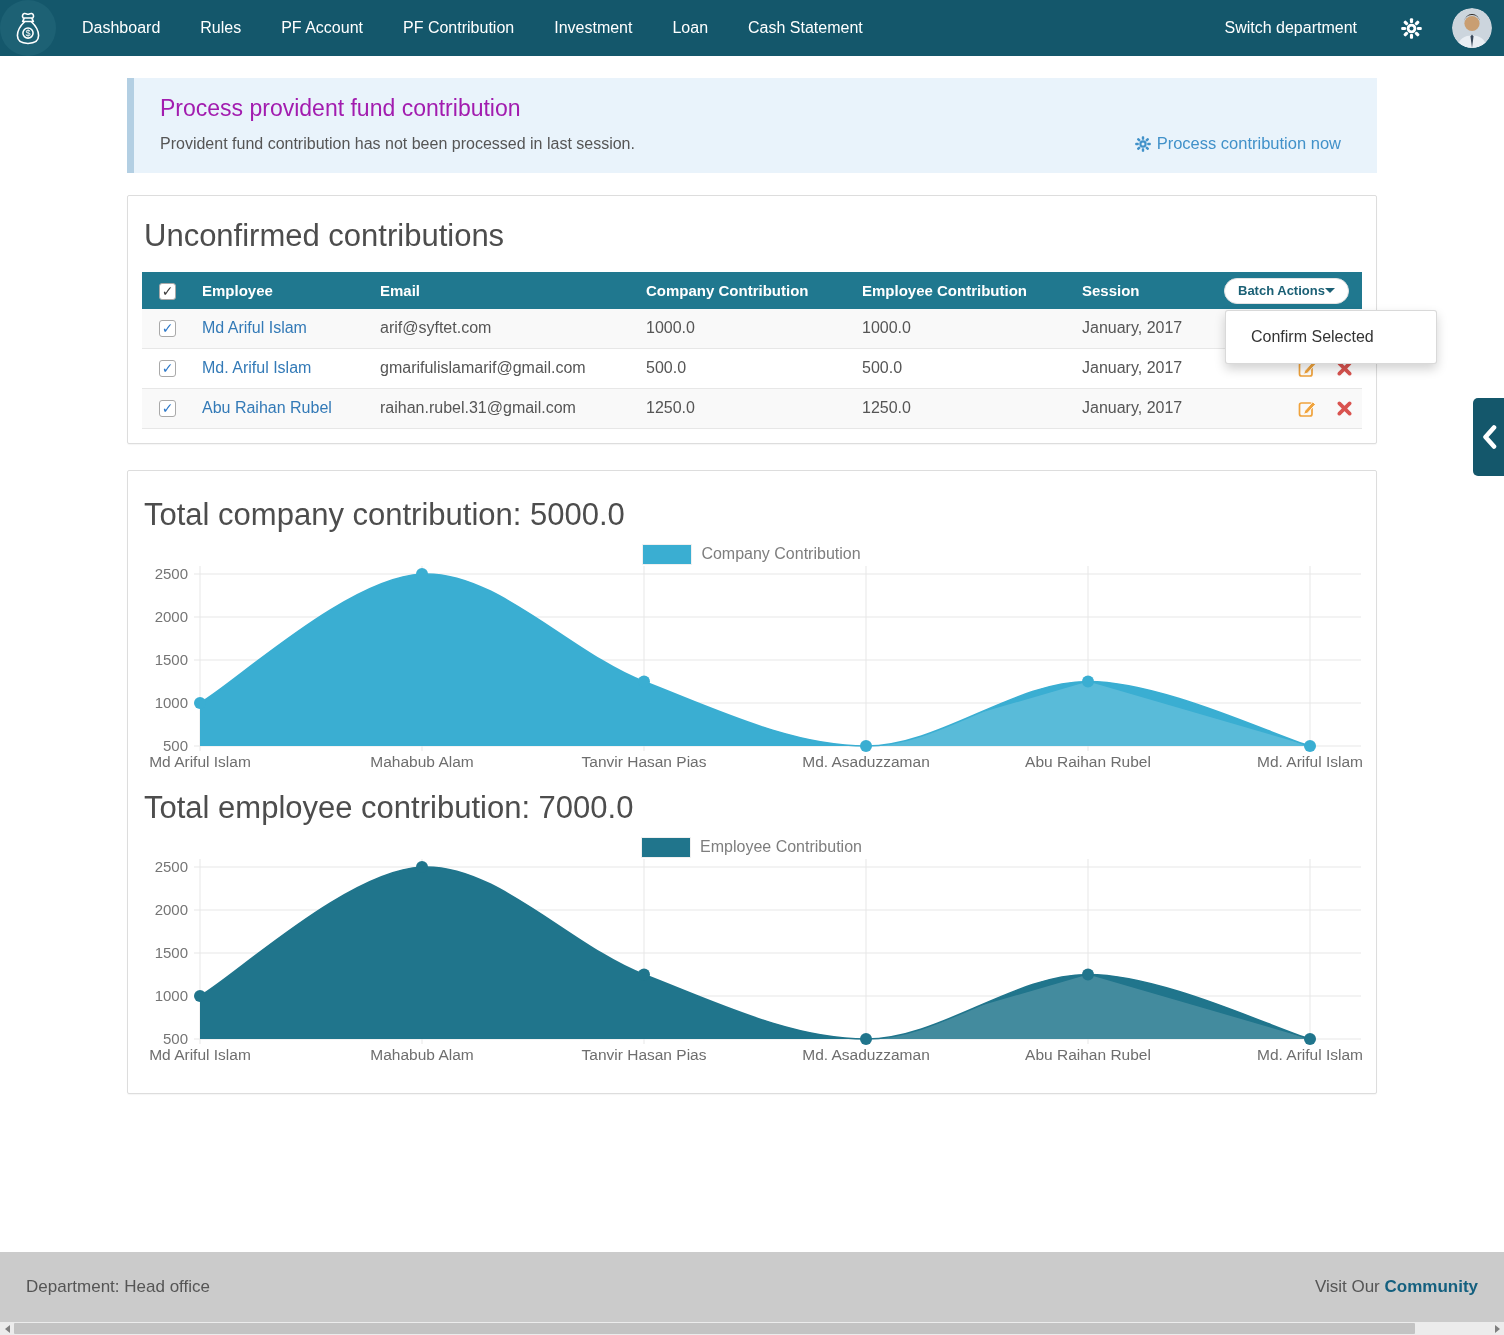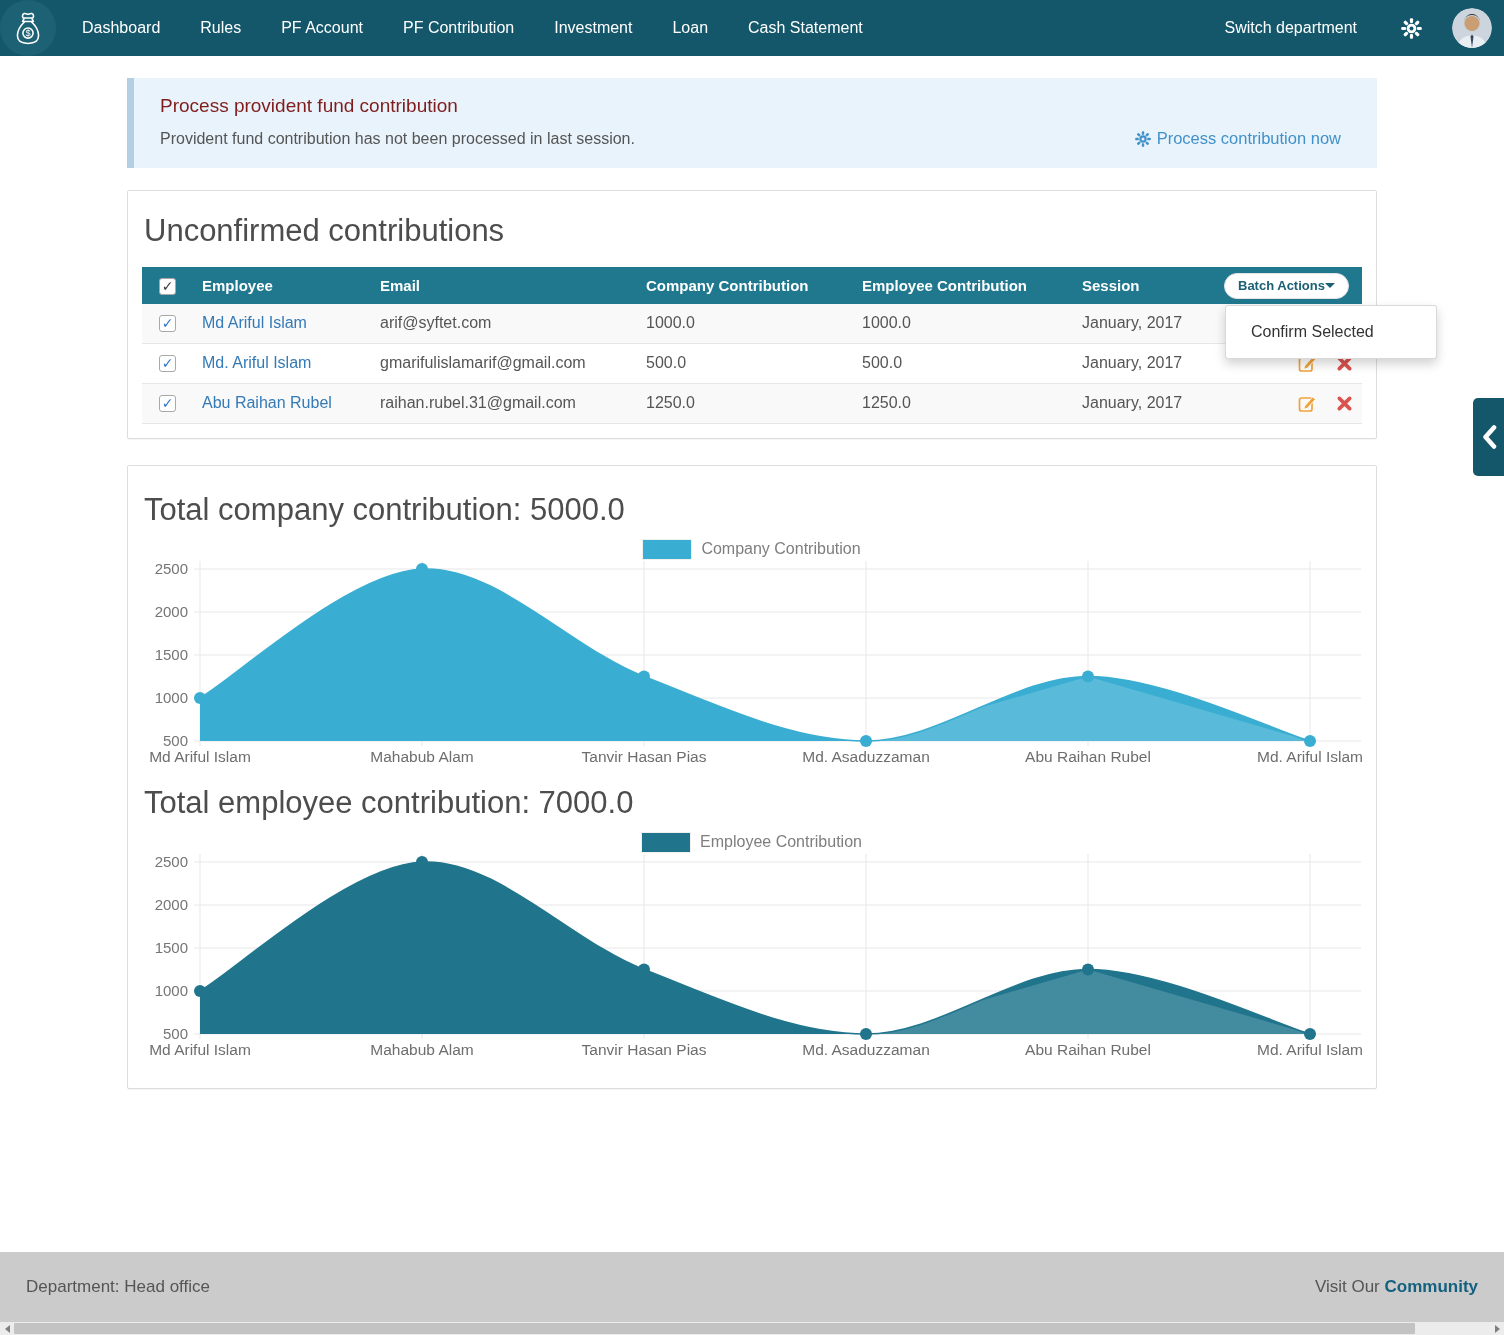--- a/index.html
+++ b/index.html
@@ -31,21 +31,21 @@
   }
   .page-header h1 { font-size:20px; font-weight:700; color:#4a4a4a; }
 
   
   .content { width:1250px; margin-left:127px; }
 
   .alert {
     margin-top:22px; background:#e9f3fb; border-left:7px solid #b3cfe3;
     padding:17px 36px 20px 26px;
   }
-  .alert-title { color:#7f1d1d; font-size:19px; margin-bottom:12px; }
+  .alert-title { color:#a21caf; font-size:23px; margin-bottom:12px; }
   .alert-row { display:flex; align-items:center; justify-content:space-between; }
   .alert-msg { font-size:16px; color:#555; }
   .alert-action { color:#4191c9; font-size:16.5px; text-decoration:none; display:flex; align-items:center; gap:6px; cursor:pointer; }
 
   .panel {
     border:1px solid #ddd; border-radius:2px; background:#fff; margin-top:22px;
     padding:14px; box-shadow:0 1px 1px rgba(0,0,0,0.04);
   }
   .panel h2 { font-size:31px; font-weight:400; color:#4d4d4d; margin:8px 0 18px 2px; }
 

